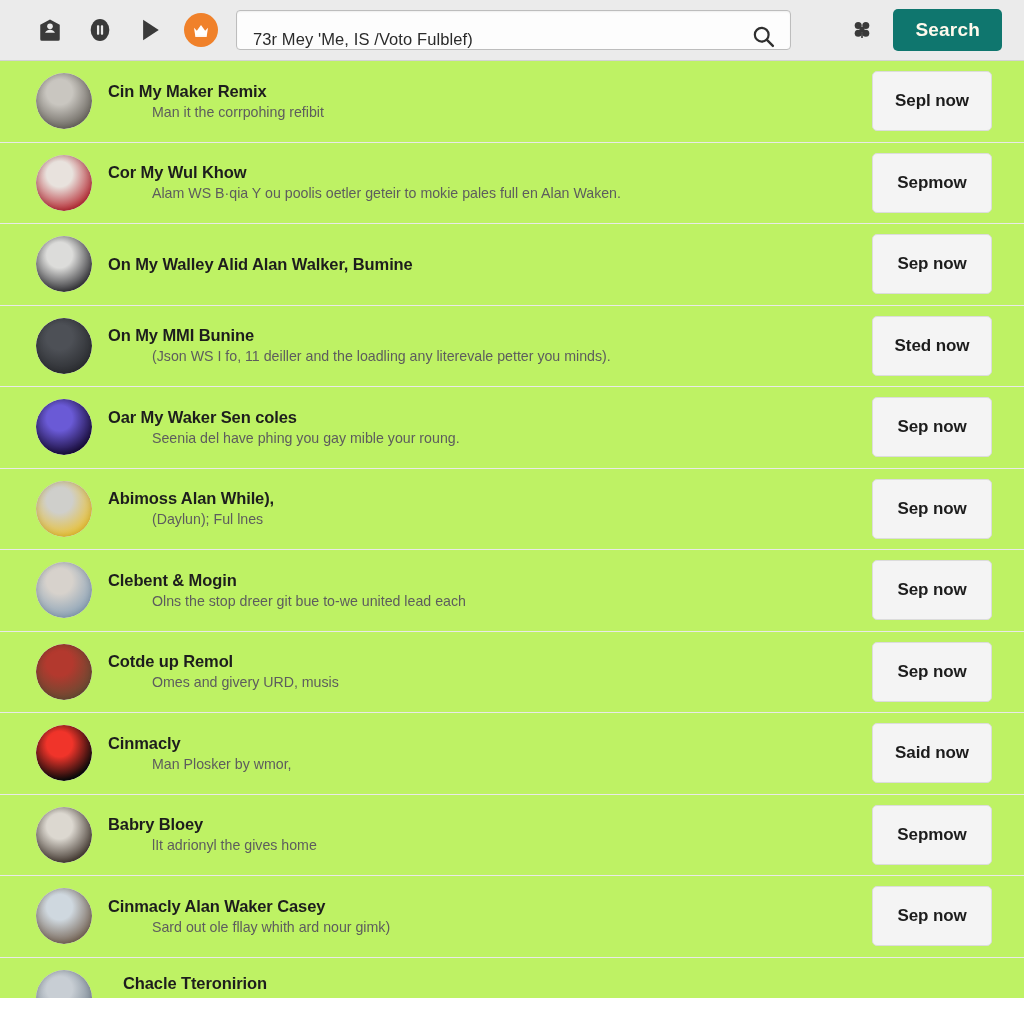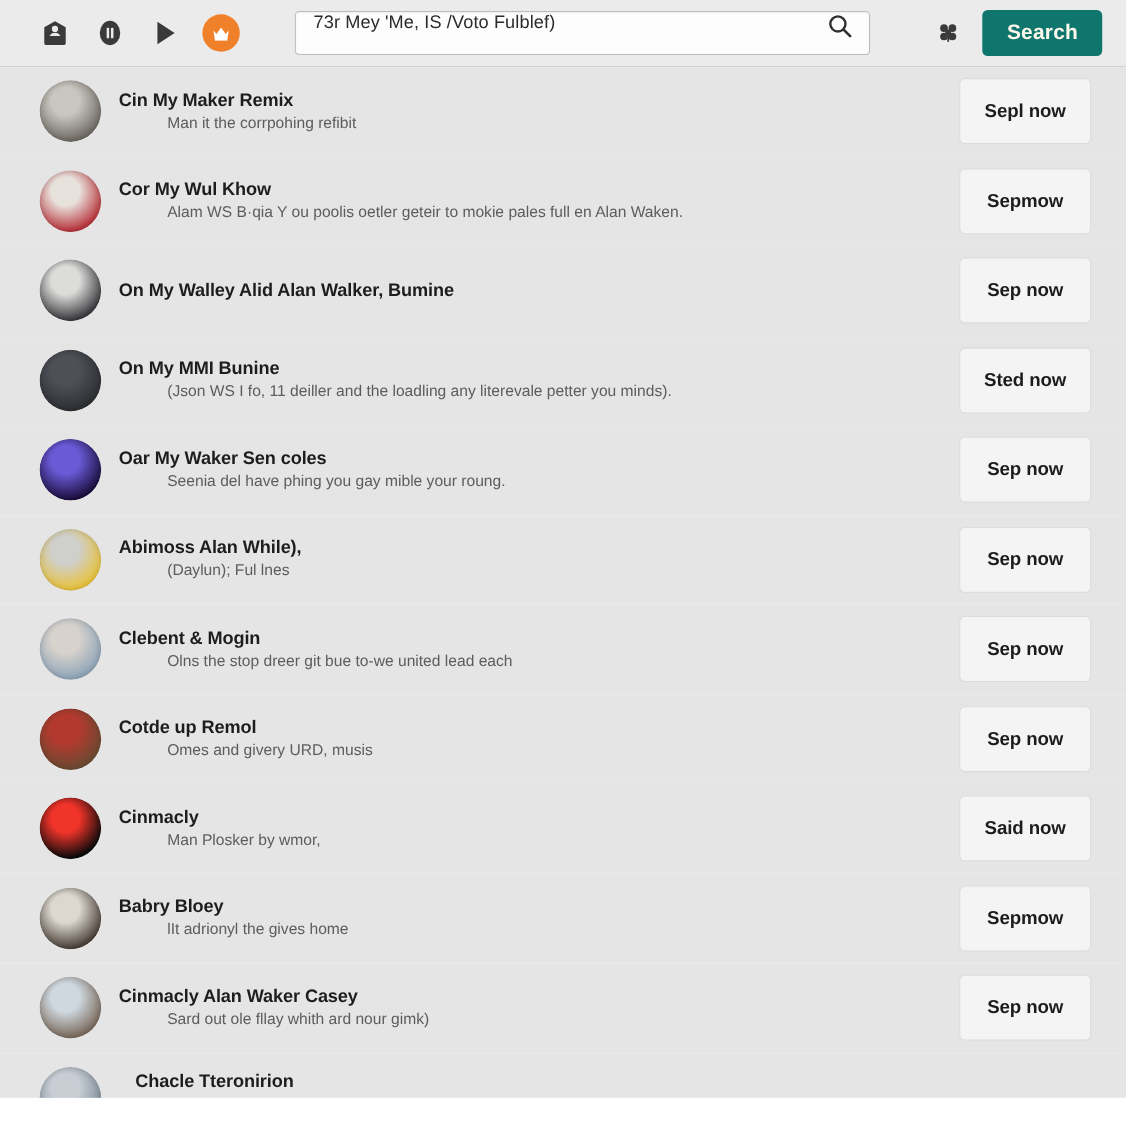--- a/index.html
+++ b/index.html
@@ -53,25 +53,24 @@
 
   
   #search-wrap {
     flex: 1 1 auto;
     height: 40px;
     max-width: 568px;
     background: #fdfdfd;
     border: 1px solid #bdbdbd;
     border-radius: 4px;
     display: flex;
-    align-items: flex-start;
+    align-items: flex-end;
     padding: 0 14px 0 16px;
     box-sizing: border-box;
     box-shadow: inset 0 1px 2px rgba(0,0,0,0.06);
-    margin-left: 32px;
   }
   #search-input {
     flex: 1 1 auto;
     border: none;
     outline: none;
     background: transparent;
     font-family: "Liberation Sans", sans-serif;
     font-size: 16.5px;
     color: #2b2b2b;
     padding: 0;
@@ -102,21 +101,21 @@
     font-family: "Liberation Sans", sans-serif;
     font-weight: bold;
     font-size: 19px;
     letter-spacing: 0.2px;
     cursor: pointer;
   }
 
   
   #list {
     position: relative;
-    background: #e5e5e5;
+    background: #bef264;
     padding: 0;
   }
 
   .row {
     display: flex;
     align-items: center;
     height: 81.5px;
     box-sizing: border-box;
     padding: 0 32px 0 36px;
     border-bottom: 1px solid #e9e9e9;

